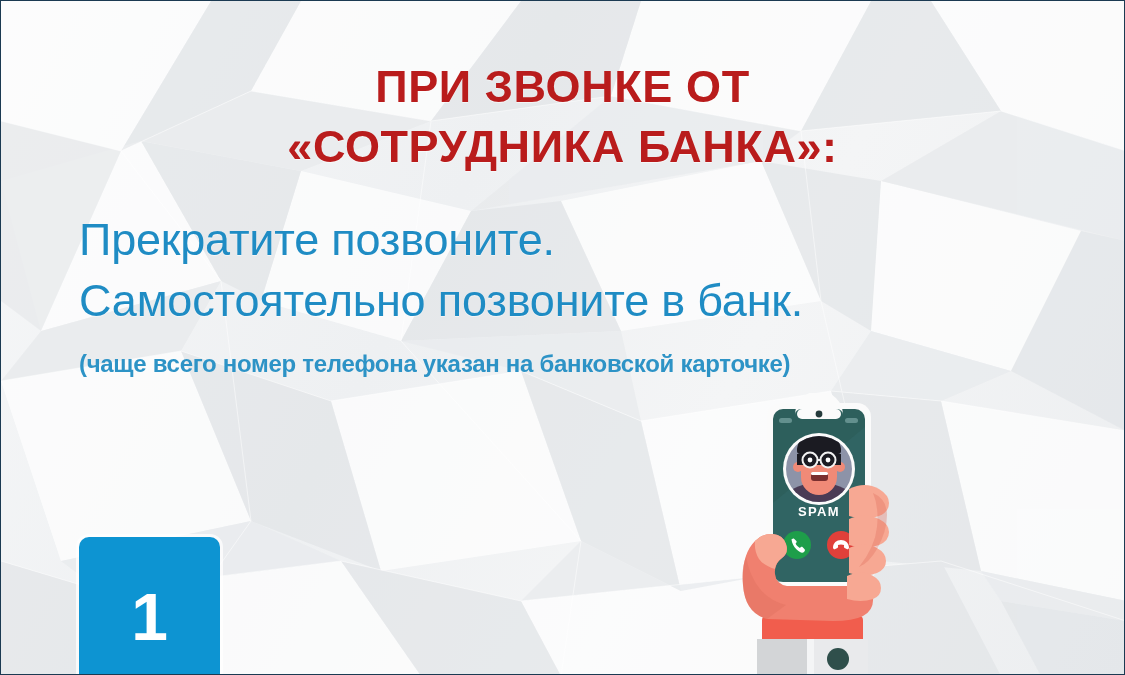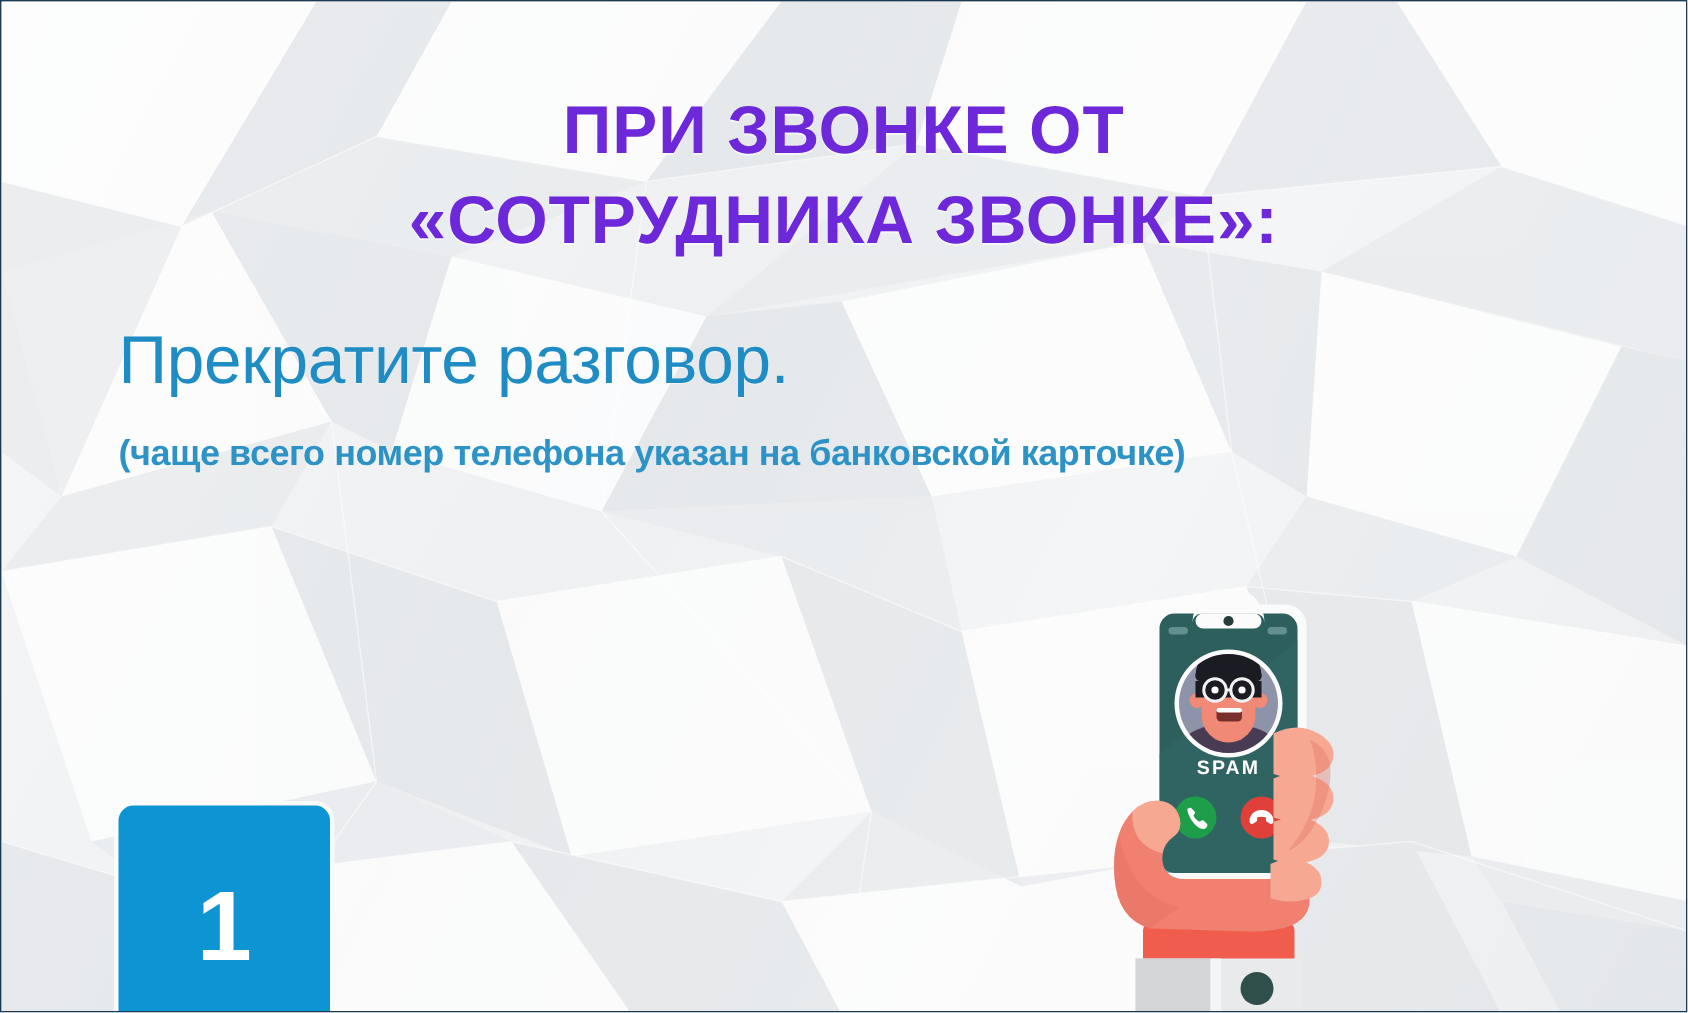--- a/index.html
+++ b/index.html
@@ -32,21 +32,21 @@
   }
   .bg-poly { opacity: 1; }
 
   
   .heading {
     position: absolute;
     left: 0;
     right: 0;
     top: 26px;
     text-align: center;
-    color: #6d28d9;
+    color: #b91c1c;
     font-weight: bold;
     font-size: 45px;
     line-height: 1.33;
     letter-spacing: 0.6px;
     font-family: "Liberation Sans", "DejaVu Sans", sans-serif;
     text-shadow: 0 1px 0 rgba(255,255,255,0.55);
   }
   .heading .hline { display: block; white-space: pre; }
 
   
@@ -168,25 +168,26 @@
         <path d="M0,560 L100,590 L340,560 L520,600 L760,575 L940,560 L1125,620"></path>
         <path d="M120,150 L220,280 L250,520 L140,675"></path>
         <path d="M430,120 L400,340 L580,540 L560,675"></path>
         <path d="M800,130 L820,300 L880,560 L820,675"></path>
       </g>
     </svg>
   </div>
 
   <h1 class="heading">
     <span class="hline">ПРИ ЗВОНКЕ ОТ</span>
-    <span class="hline">«СОТРУДНИКА ЗВОНКЕ»:</span>
+    <span class="hline">«СОТРУДНИКА БАНКА»:</span>
   </h1>
 
   <div class="body-copy">
-    <span class="body-line">Прекратите разговор.</span>
+    <span class="body-line">Прекратите позвоните.</span>
+    <span class="body-line">Самостоятельно позвоните в банк.</span>
     <span class="body-note">(чаще всего номер телефона указан на банковской карточке)</span>
   </div>
 
   <div class="step-badge">
     <span class="num">1</span>
   </div>
 
   <div class="illustration">
     <svg width="200" height="284" viewBox="0 0 200 284">
 

